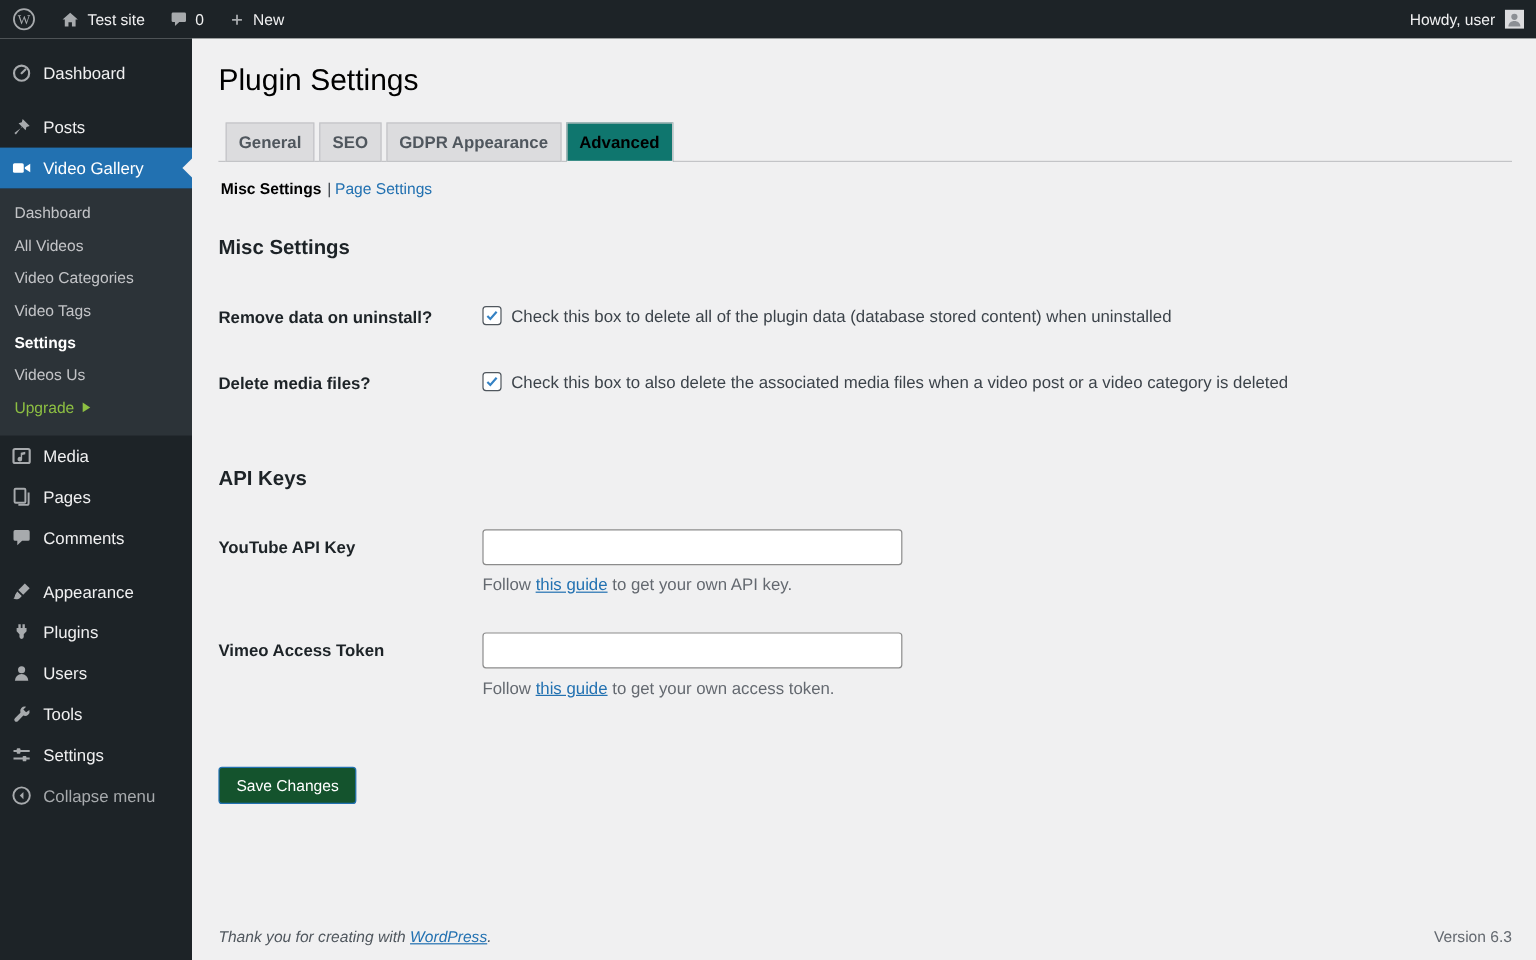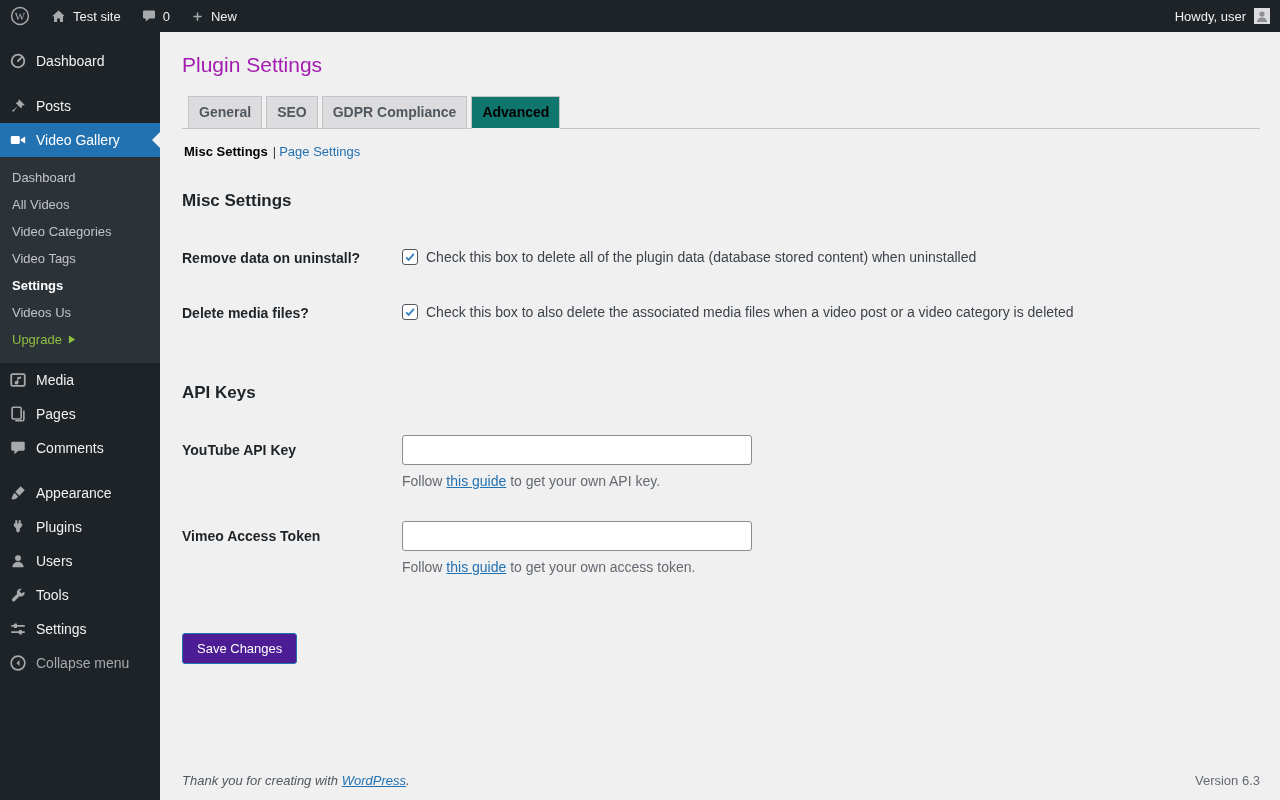--- a/index.html
+++ b/index.html
@@ -47,21 +47,21 @@
   .submenu-item.current { color: #fff; font-weight: bold; }
   .submenu-item.upgrade { color: #8dbf42; }
   .menu-item.collapse { color: #a7aaad; margin-top: 0; }
   .menu-item.collapse .mi-icon { color: #a7aaad; }
 
   
   .content {
     position: absolute; top: 32px; left: 160px; width: 1120px; height: 768px;
     background: #f0f0f1; padding: 10px 20px 0 22px; color: #3c434a;
   }
-  .page-title { font-size: 21px; font-weight: 400; color: #a21caf; padding: 9px 0 4px; line-height: 1.3; }
+  .page-title { font-size: 25px; font-weight: 400; color: #000000; padding: 9px 0 4px; line-height: 1.3; }
 
   .nav-tabs { margin-top: 14px; border-bottom: 1px solid #c3c4c7; padding-left: 6px; display: flex; align-items: flex-end; }
   .nav-tab {
     display: inline-block; padding: 7px 10px 8px; margin: 0 4px -1px 0;
     border: 1px solid #c3c4c7; background: #dcdcde; color: #50575e;
     font-size: 14px; font-weight: bold; text-decoration: none; cursor: pointer; white-space: nowrap;
   }
   .nav-tab.active { background: #0f766e; border-bottom-color: #f0f0f1; color: #000; }
 
   .subnav { margin-top: 15px; font-size: 13px; padding-left: 2px; }
@@ -85,21 +85,21 @@
   }
   .checkbox svg { width: 14px; height: 14px; display: block; }
   .text-input {
     width: 350px; height: 30px; border: 1px solid #8c8c8c; border-radius: 3px;
     background: #fff; padding: 0 8px; font-size: 14px; font-family: inherit; color: #2c3338;
   }
   .description { margin-top: 8px; font-size: 14px; color: #646970; }
   .desc-link { color: #2271b1; text-decoration: underline; cursor: pointer; }
 
   .save-button {
-    margin-top: 58px; background: #4c1d95; border: 1px solid #2271b1; color: #fff;
+    margin-top: 58px; background: #14532d; border: 1px solid #2271b1; color: #fff;
     font-size: 13px; font-family: inherit; padding: 7px 14px; border-radius: 3px; cursor: pointer;
   }
 
   .footer {
     position: absolute; left: 22px; right: 20px; bottom: 12px;
     display: flex; justify-content: space-between; align-items: center;
     font-size: 13px; color: #50575e;
   }
   .footer-thanks { font-style: italic; }
   .footer-wp-link { color: #2271b1; text-decoration: underline; cursor: pointer; }
@@ -300,21 +300,21 @@
 
   </nav>
 
   <main class="content">
 
     <h1 class="page-title">Plugin Settings</h1>
 
     <nav class="nav-tabs">
       <a class="nav-tab">General</a>
       <a class="nav-tab">SEO</a>
-      <a class="nav-tab">GDPR Compliance</a>
+      <a class="nav-tab">GDPR Appearance</a>
       <a class="nav-tab active">Advanced</a>
     </nav>
 
     <div class="subnav">
       <span class="subnav-current">Misc Settings</span><span class="subnav-sep">|</span><a class="subnav-link">Page Settings</a>
     </div>
 
     <h2 class="section-heading">Misc Settings</h2>
 
     <div class="form-row">

